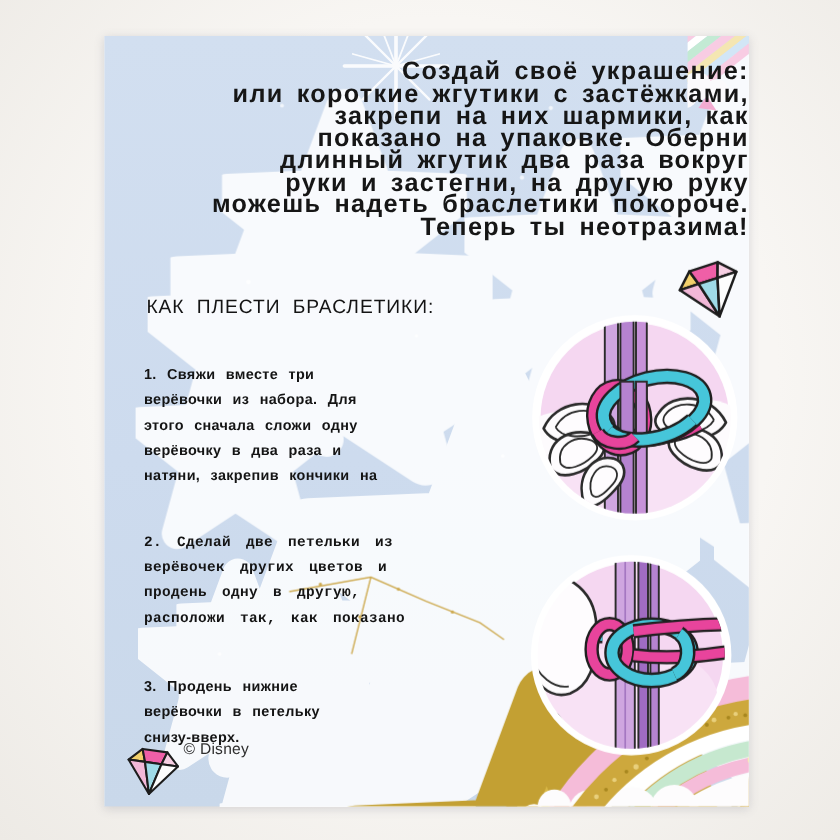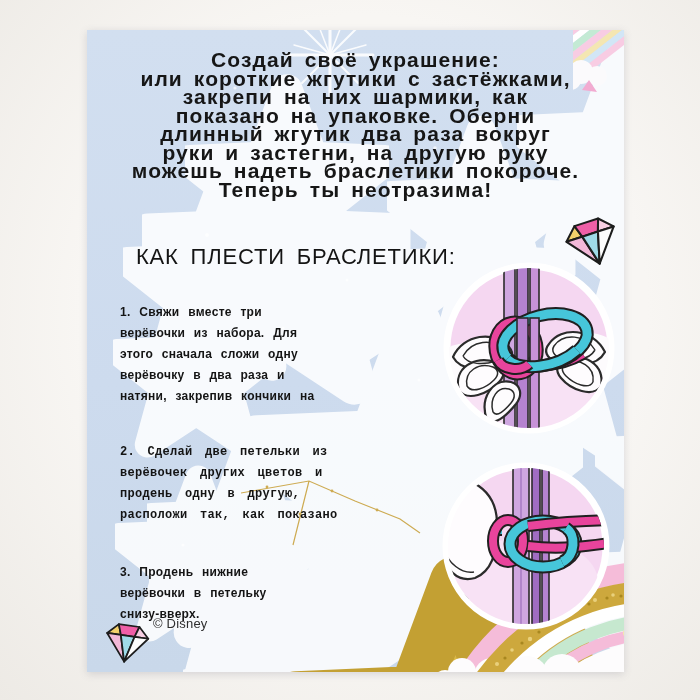--- a/index.html
+++ b/index.html
@@ -9,27 +9,27 @@
     font-family:"Liberation Sans", sans-serif;
   }
   .abs{position:absolute;}
   .card{
     position:absolute;left:87px;top:30px;width:537px;height:642px;
     background:linear-gradient(180deg,#d2dff0 0%,#cddbee 55%,#c9d8ea 100%);
     overflow:hidden;box-shadow:0 2px 8px rgba(90,90,110,.20);
   }
   .line{white-space:nowrap;}
   .intro{
-    left:0;top:21px;width:100%;text-align:center;color:#161616;
+    left:0;top:21px;width:100%;text-align:right;color:#161616;
     font-size:21px;font-weight:bold;line-height:18.5px;
     letter-spacing:1.1px;word-spacing:4px;
   }
   .heading{
-    left:35px;top:214px;color:#141414;font-size:22px;font-weight:normal;
-    letter-spacing:0.8px;word-spacing:5px;line-height:26px;margin-left:14px;
+    left:35px;top:214px;color:#141414;font-size:16px;font-weight:normal;
+    letter-spacing:0.8px;word-spacing:5px;line-height:26px;
   }
   .step{
     left:33px;color:#141414;font-size:12px;font-weight:bold;
     line-height:21px;letter-spacing:0.3px;word-spacing:5px;
   }
   .step1{top:272px;} .step2{top:412px;font-family:Liberation Mono, monospace;} .step3{top:532px;}
   .copyright{left:66px;top:586px;font-size:13px;color:#2e2e2e;letter-spacing:.2px;}
   svg{display:block;}
 </style>
 </head>

